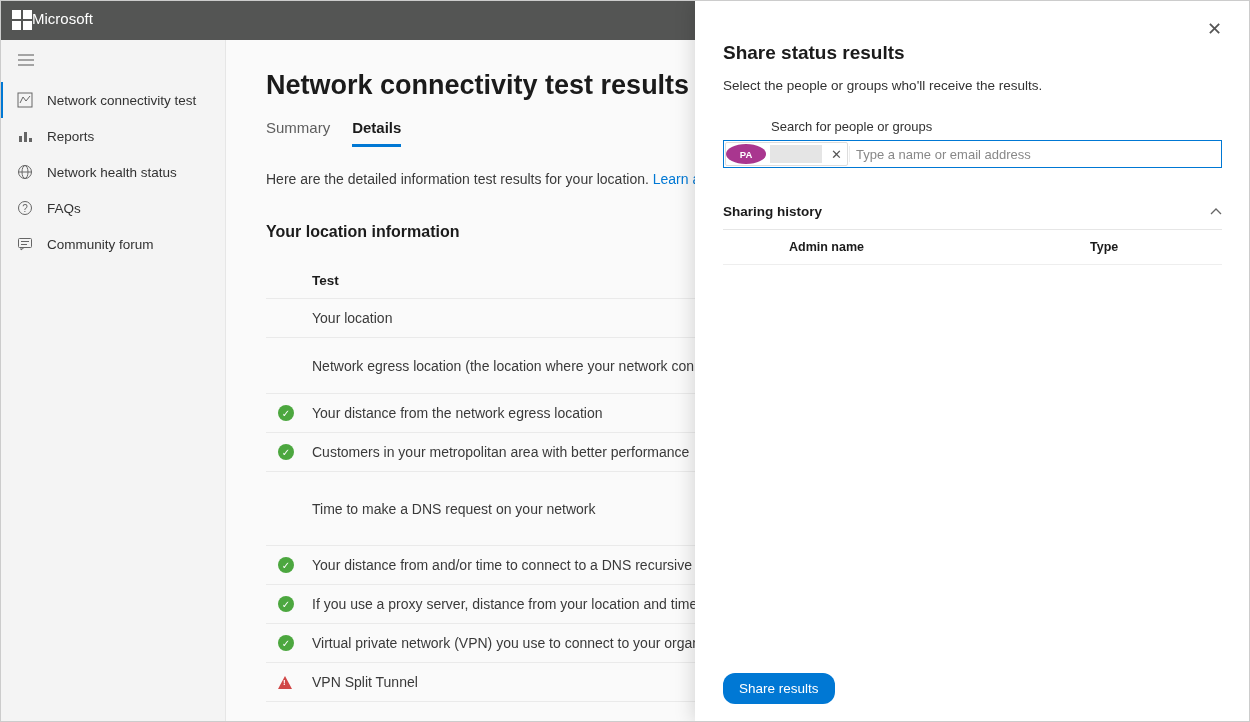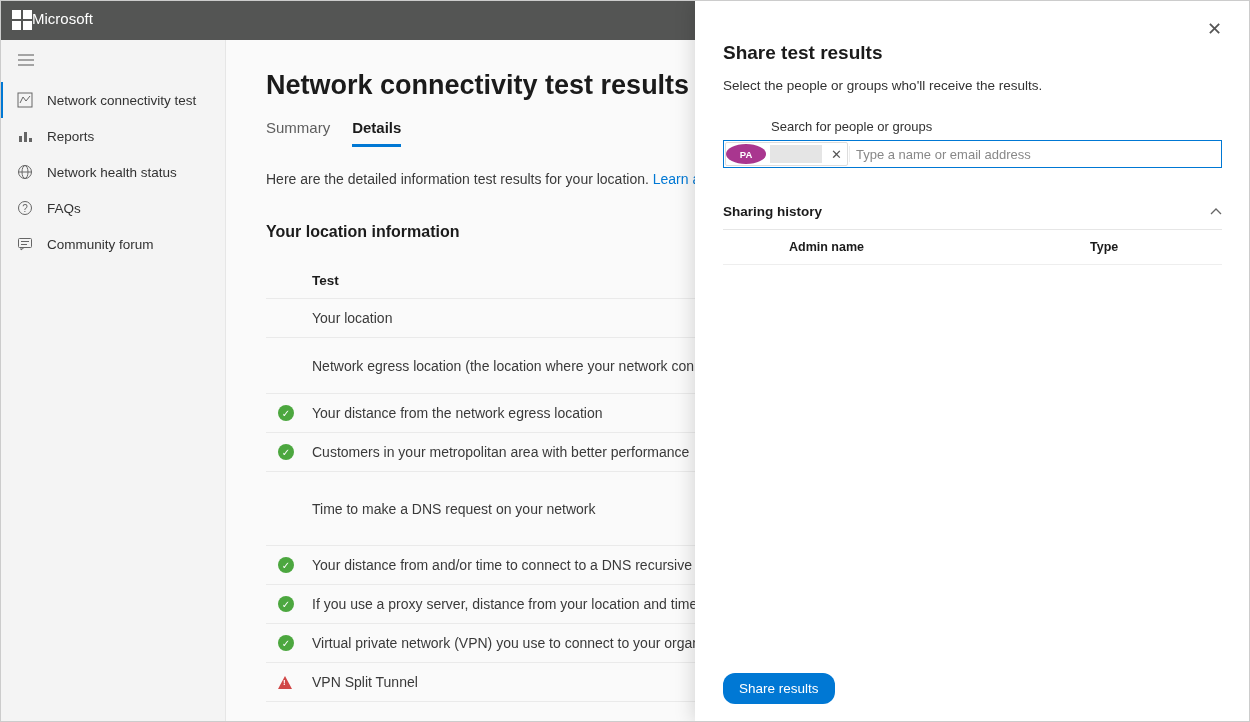--- a/index.html
+++ b/index.html
@@ -207,21 +207,21 @@
       </div>
     </div>
   </div>
 </div>
 
 <div class="panel">
   <button class="panel-close">
     <span>✕</span>
   </button>
   <div class="panel-body">
-    <h2 class="panel-title">Share test results</h2>
+    <h2 class="panel-title">Share status results</h2>
     <p class="panel-sub">Select the people or groups who'll receive the results.</p>
     <label class="field-label">Search for people or groups</label>
     <div class="people-field">
       <span class="chip">
         <span class="chip-avatar">PA</span>
         <span class="chip-name">&nbsp;&nbsp;&nbsp;&nbsp;&nbsp;&nbsp;&nbsp;&nbsp;&nbsp;&nbsp;&nbsp;&nbsp;</span>
         <span class="chip-remove"><span>✕</span></span>
       </span>
       <input class="people-input" placeholder="Type a name or email address" style="">
     </div>

